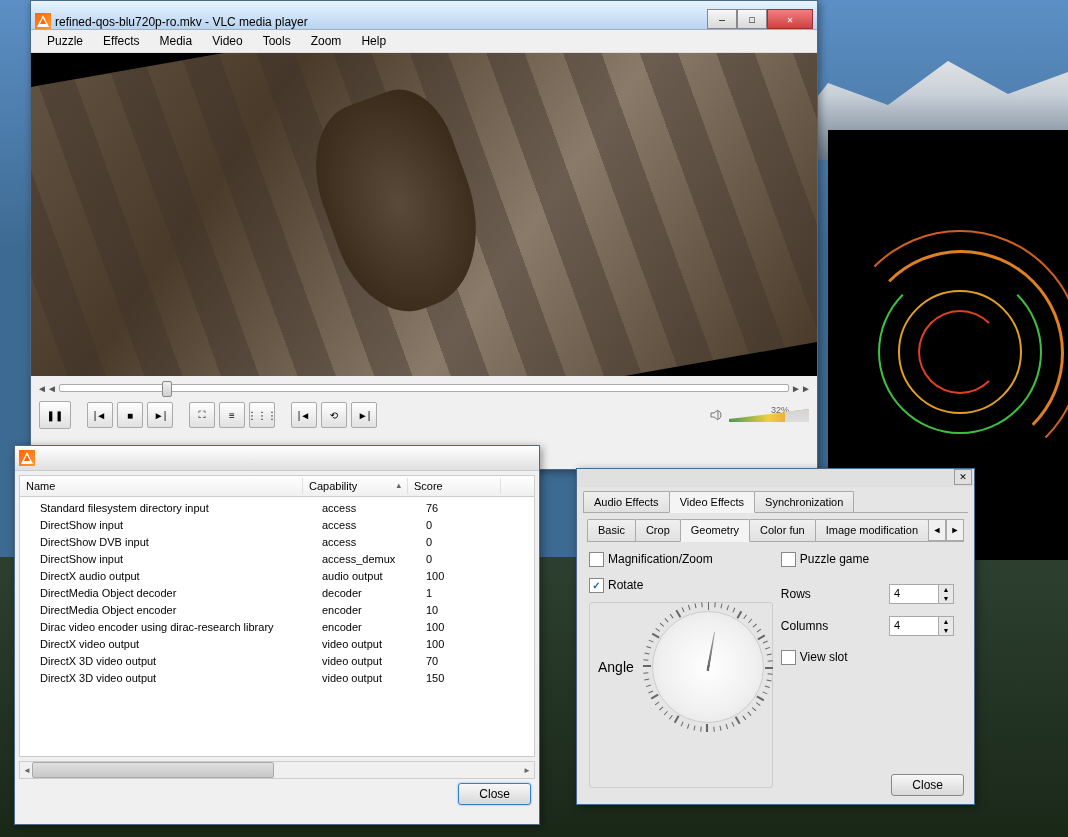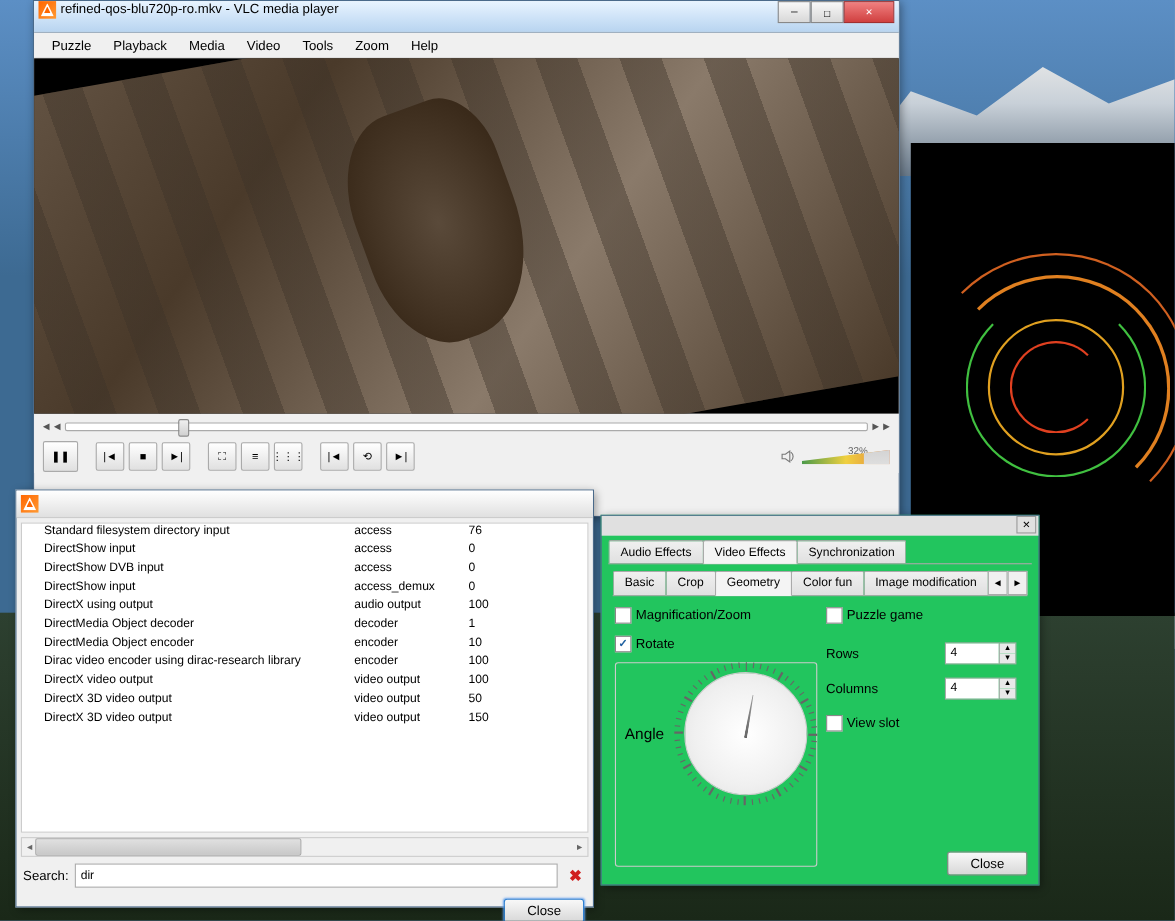--- a/index.html
+++ b/index.html
@@ -1,21 +1,21 @@
 <!DOCTYPE html>
 <html><head>
 <meta charset="utf-8">
 <style>
 body{margin:0;font-family:"Segoe UI",Tahoma,sans-serif;font-size:12px;width:1068px;height:837px;overflow:hidden;background:linear-gradient(180deg,#4a7fb5 0%,#3a6a9a 40%,#2d4a6a 70%,#1a2b3a 100%);position:relative}
 .desktop-bg{position:absolute;inset:0;background:linear-gradient(180deg,#5c8fc5 0%,#3d6a92 30%);z-index:0}
 .mountain{position:absolute;right:0;top:50px;width:300px;height:110px;background:linear-gradient(180deg,#e8e8e8 0%,#c8d0d8 40%,#6a7a8a 100%);clip-path:polygon(0 100%,20% 30%,40% 50%,60% 10%,80% 40%,100% 20%,100% 100%)}
 .forest{position:absolute;bottom:0;left:0;right:0;height:280px;background:linear-gradient(180deg,#2d4030 0%,#1a2818 100%)}
 .sky{position:absolute;left:0;right:0;top:560px;height:30px;background:linear-gradient(180deg,#d8e8f0 0%,#a8c8e0 100%)}
 .window{position:absolute;background:#f0f0f0;border:1px solid #4a6a8a;box-shadow:2px 2px 8px rgba(0,0,0,0.4)}
-.titlebar{height:28px;background:linear-gradient(180deg,#e8f4ff 0%,#d0e4f8 50%,#b8d4f0 100%);display:flex;align-items:flex-start;padding:0 4px;border-bottom:1px solid #a0b0c0}
+.titlebar{height:28px;background:linear-gradient(180deg,#e8f4ff 0%,#d0e4f8 50%,#b8d4f0 100%);display:flex;align-items:flex-end;padding:0 4px;border-bottom:1px solid #a0b0c0}
 .titlebar-icon{width:16px;height:16px;margin-right:4px;background:linear-gradient(135deg,#ff6600 0%,#ff9933 100%);position:relative}
 .titlebar-icon::before{content:"";position:absolute;top:2px;left:2px;right:2px;bottom:2px;background:#fff;clip-path:polygon(50% 0%,0% 100%,100% 100%)}
 .titlebar-icon::after{content:"";position:absolute;top:5px;left:5px;right:5px;bottom:5px;background:#ff6600;clip-path:polygon(50% 0%,0% 100%,100% 100%)}
 .titlebar-text{flex:1;font-size:12px;color:#000}
 .winbtns{display:flex;gap:0}
 .winbtn{width:28px;height:18px;border:1px solid #888;background:linear-gradient(180deg,#f8f8f8,#d8d8d8);display:flex;align-items:center;justify-content:center;font-size:10px;font-family:monospace}
 .winbtn.close{background:linear-gradient(180deg,#f08080,#d04040);width:44px;border-color:#a03030}
 .winbtn.close::before{content:"✕";color:#fff;font-weight:bold}
 .winbtn.min::before{content:"—"}
 .winbtn.max{font-size:11px}
@@ -47,32 +47,32 @@
 .modules-win{left:14px;top:445px;width:524px;height:378px}
 .modules-titlebar{height:24px;background:linear-gradient(180deg,#fff,#e0e0e0);display:flex;align-items:center;padding:0 4px;border-bottom:1px solid #ccc}
 .table-area{height:280px;overflow:hidden;background:#fff;border:1px solid #ccc;margin:4px}
 .table-header{display:flex;background:linear-gradient(180deg,#fff,#f0f0f0);border-bottom:1px solid #ccc;height:20px;align-items:center}
 .th{padding:2px 6px;border-right:1px solid #e0e0e0;font-size:11px}
 .th:nth-child(1){width:270px}
 .th:nth-child(2){width:92px;position:relative}
 .th:nth-child(2)::after{content:"▴";position:absolute;right:6px;font-size:9px;color:#666}
 .th:nth-child(3){width:80px}
 .table-body{overflow-y:auto}
-.tr{display:flex;height:17px;align-items:flex-start;font-size:11px}
+.tr{display:flex;height:17px;align-items:flex-end;font-size:11px}
 .td{padding:0 6px;overflow:hidden;white-space:nowrap}
 .td:nth-child(1){width:270px;padding-left:20px}
 .td:nth-child(2){width:92px}
 .td:nth-child(3){width:80px}
 .hscroll{height:16px;background:#f0f0f0;border:1px solid #ccc;margin:0 4px;position:relative}
 .hscroll-thumb{position:absolute;left:12px;width:240px;top:0;bottom:0;background:linear-gradient(180deg,#e0e0e0,#c8c8c8);border:1px solid #aaa;border-radius:2px}
 .hscroll-arr{position:absolute;top:0;bottom:0;width:14px;display:flex;align-items:center;justify-content:center;font-size:8px;color:#666}
 .search-row{display:flex;align-items:center;padding:6px;gap:6px}
 .search-input{flex:1;border:1px solid #aaa;padding:2px 4px;height:16px;font-size:11px}
 .clear-x{color:#d02020;font-weight:bold;font-size:14px;padding:0 4px}
-.effects-win{left:546px;top:468px;width:397px;height:335px;background:#22c55e}
+.effects-win{left:576px;top:468px;width:397px;height:335px;background:#e5e5e5}
 .effects-titlebar{height:18px;background:#e0e0e0;display:flex;justify-content:flex-end;padding-right:2px}
 .effects-close-x{width:16px;height:14px;border:1px solid #999;display:flex;align-items:center;justify-content:center;font-size:9px}
 .effects-close-x::before{content:"✕"}
 .tabs{display:flex;margin:4px 6px 0 6px;border-bottom:1px solid #aaa}
 .tab{padding:4px 10px;border:1px solid #aaa;border-bottom:none;background:linear-gradient(180deg,#f0f0f0,#e0e0e0);font-size:11px;margin-right:-1px;border-radius:2px 2px 0 0}
 .tab.active{background:#f4f4f4;border-bottom:1px solid #f4f4f4;margin-bottom:-1px;position:relative;z-index:1}
 .tab-arrows{margin-left:auto;display:flex}
 .tab-arr{width:16px;height:20px;border:1px solid #aaa;background:#f0f0f0;display:flex;align-items:center;justify-content:center;font-size:9px}
 .geometry-content{display:flex;padding:8px;gap:8px}
 .geo-left,.geo-right{flex:1}
@@ -122,21 +122,21 @@
     <div class="titlebar-icon"></div>
     <div class="titlebar-text">refined-qos-blu720p-ro.mkv - VLC media player</div>
     <div class="winbtns">
       <div class="winbtn min"></div>
       <div class="winbtn max"></div>
       <div class="winbtn close"></div>
     </div>
   </div>
   <div class="menubar" id="menubar">
       <span>Puzzle</span>
-      <span>Playback</span>
+      <span>Effects</span>
       <span>Media</span>
       <span>Video</span>
       <span>Tools</span>
       <span>Zoom</span>
       <span>Help</span>
     </div>
   <div class="video-area">
     <div class="video-frame">
       <div class="video-overlay"></div>
       <div class="figure-blob"></div>
@@ -176,20 +176,25 @@
       </div>
     </div>
   </div>
 </div>
 
 <div class="window modules-win" style="z-index:4">
   <div class="modules-titlebar">
     <div class="titlebar-icon"></div>
   </div>
   <div class="table-area">
+    <div class="table-header">
+      <div class="th">Name</div>
+      <div class="th">Capability</div>
+      <div class="th">Score</div>
+    </div>
     <div class="table-body" id="modules-body">
         <div class="tr">
           <div class="td">Standard filesystem directory input</div>
           <div class="td">access</div>
           <div class="td">76</div>
         </div>
         <div class="tr">
           <div class="td">DirectShow input</div>
           <div class="td">access</div>
           <div class="td">0</div>
@@ -198,21 +203,21 @@
           <div class="td">DirectShow DVB input</div>
           <div class="td">access</div>
           <div class="td">0</div>
         </div>
         <div class="tr">
           <div class="td">DirectShow input</div>
           <div class="td">access_demux</div>
           <div class="td">0</div>
         </div>
         <div class="tr">
-          <div class="td">DirectX using output</div>
+          <div class="td">DirectX audio output</div>
           <div class="td">audio output</div>
           <div class="td">100</div>
         </div>
         <div class="tr">
           <div class="td">DirectMedia Object decoder</div>
           <div class="td">decoder</div>
           <div class="td">1</div>
         </div>
         <div class="tr">
           <div class="td">DirectMedia Object encoder</div>
@@ -225,38 +230,33 @@
           <div class="td">100</div>
         </div>
         <div class="tr">
           <div class="td">DirectX video output</div>
           <div class="td">video output</div>
           <div class="td">100</div>
         </div>
         <div class="tr">
           <div class="td">DirectX 3D video output</div>
           <div class="td">video output</div>
-          <div class="td">50</div>
+          <div class="td">70</div>
         </div>
         <div class="tr">
           <div class="td">DirectX 3D video output</div>
           <div class="td">video output</div>
           <div class="td">150</div>
         </div>
       </div>
   </div>
   <div class="hscroll">
     <div class="hscroll-arr" style="left:0">◄</div>
     <div class="hscroll-thumb"></div>
     <div class="hscroll-arr" style="right:0">►</div>
-  </div>
-  <div class="search-row">
-    <span>Search:</span>
-    <input class="search-input" value="dir" style="">
-    <span class="clear-x">✖</span>
   </div>
   <div style="display:flex;justify-content:flex-end;padding:4px 8px 8px 0">
     <button class="close-btn highlighted">Close</button>
   </div>
 </div>
 
 <div class="window effects-win" style="z-index:5">
   <div class="effects-titlebar">
     <div class="effects-close-x"></div>
   </div>

